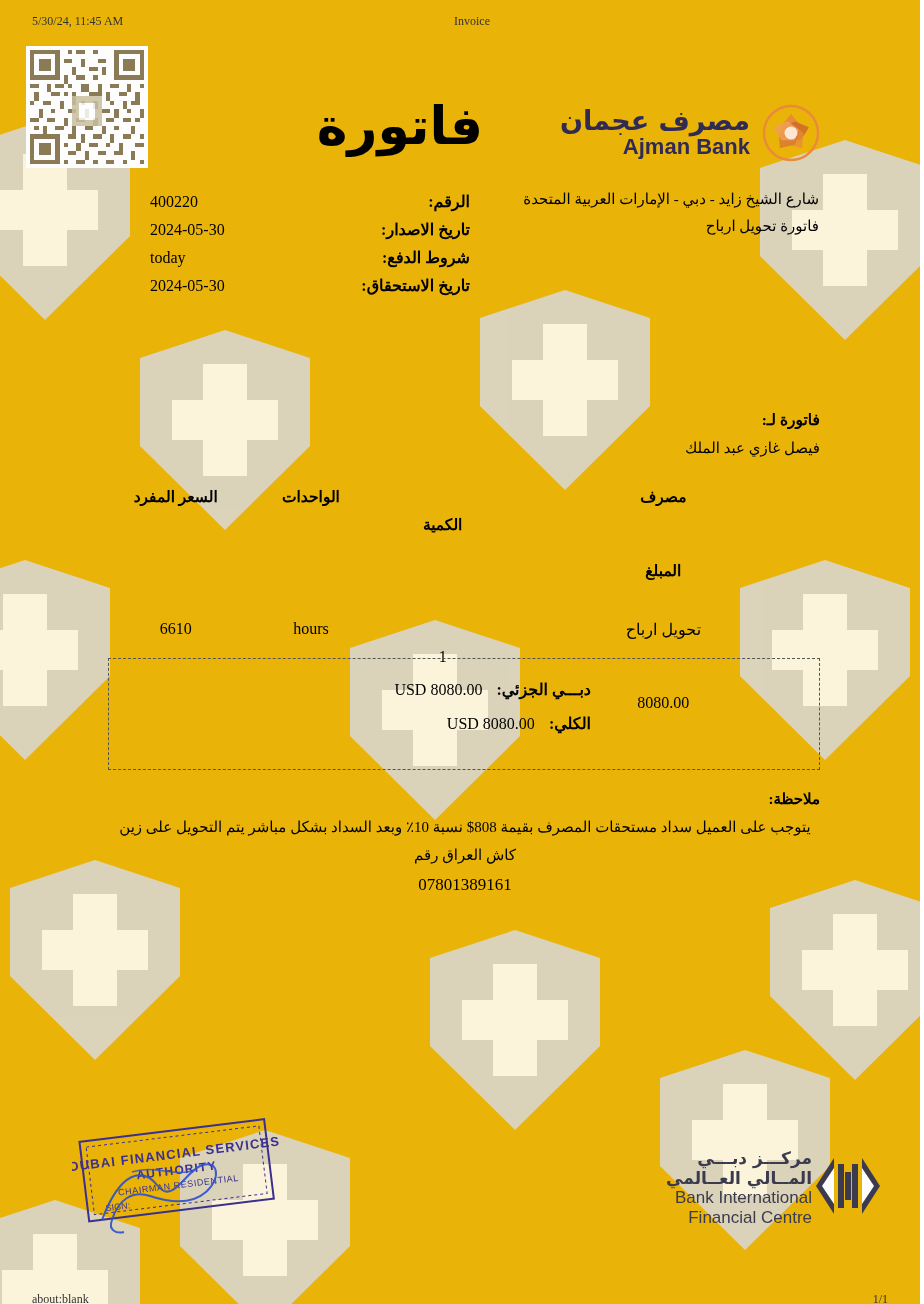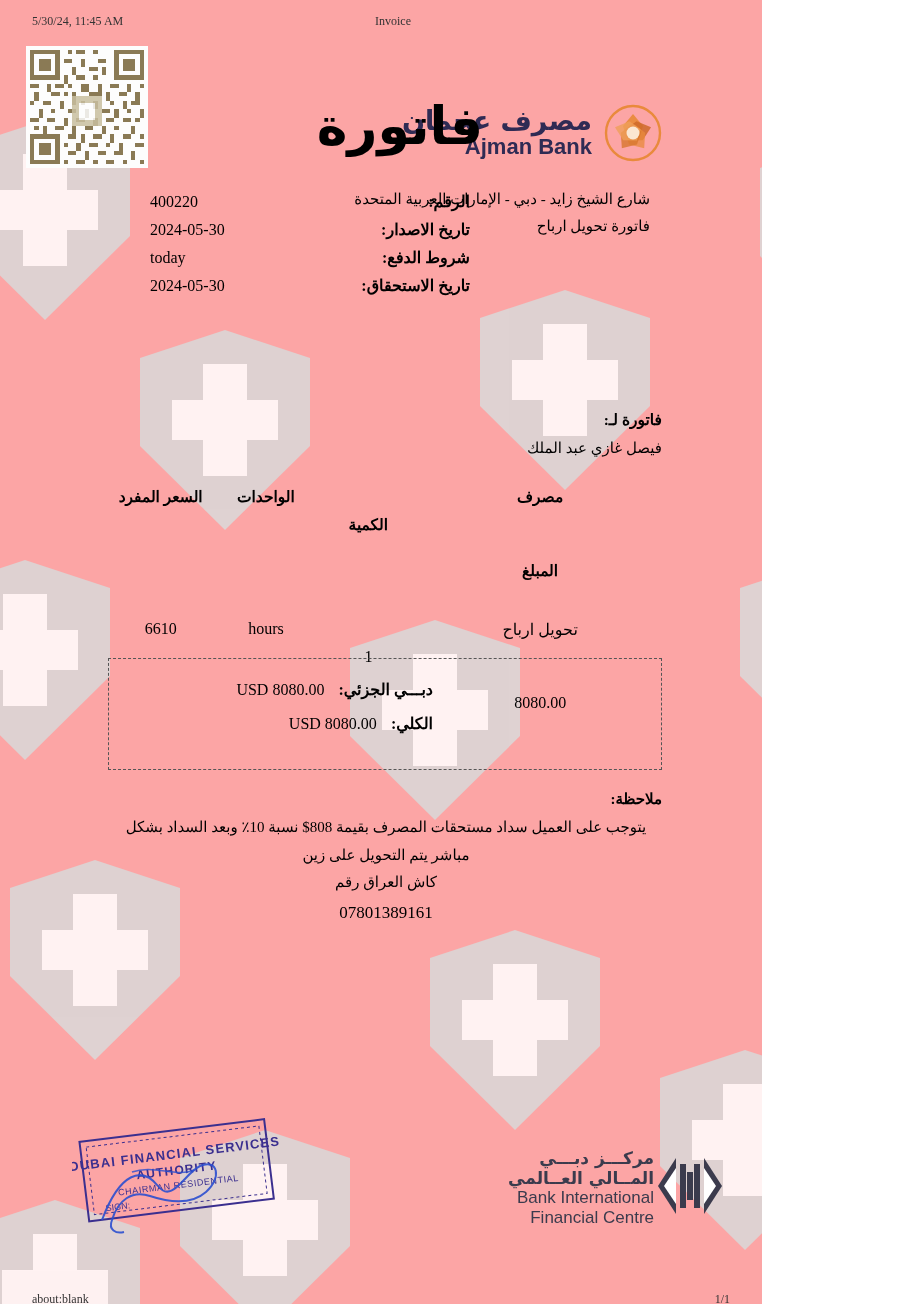--- a/index.html
+++ b/index.html
@@ -6,24 +6,24 @@
     margin: 0;
     padding: 0;
     background: #ffffff;
   }
   body {
     font-family: "Liberation Serif", serif;
     color: #000;
   }
   .page {
     position: relative;
-    width: 762px;
+    width: 920px;
     height: 1304px;
     overflow: hidden;
-    background: #fca5a5;
+    background: #eab308;
     text-decoration: underline;
   }
 
   
   .watermarks {
     position: absolute;
     inset: 0;
     pointer-events: none;
     z-index: 0;
   }
@@ -155,21 +155,21 @@
     width: 200px;
     text-align: center;
     font-family: "DejaVu Sans", sans-serif;
     font-size: 52px;
     font-weight: bold;
     direction: rtl;
   }
 
   .addr {
     position: absolute;
-    right: 112px;
+    right: 101px;
     top: 186px;
     width: 420px;
     text-align: right;
     direction: rtl;
     font-size: 15px;
     line-height: 1.8;
   }
 
   
   .meta {

